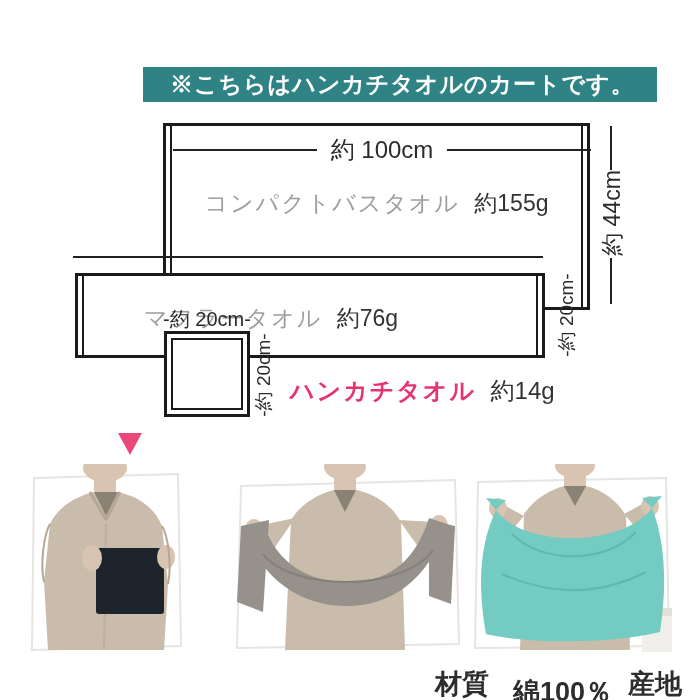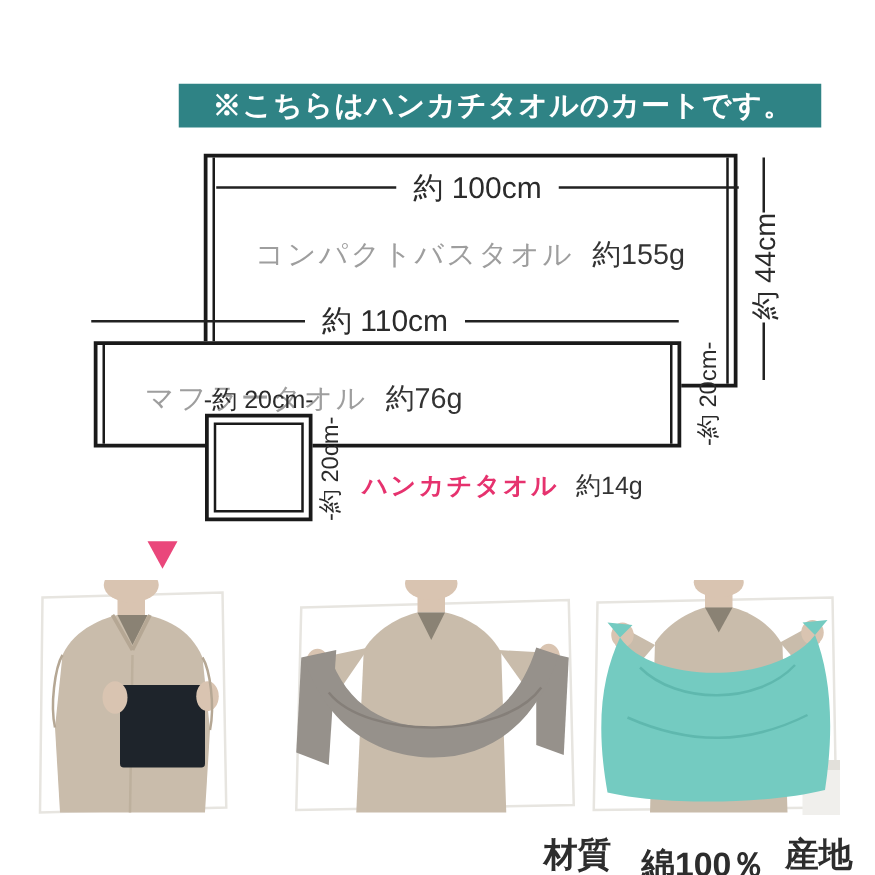--- a/index.html
+++ b/index.html
@@ -47,31 +47,30 @@
   }
   #dim-44   { left:551px; top:199px; width:120px; height:28px; font-size:23px; }
   #dim-20m  { left:516px; top:303px; width:100px; height:24px; font-size:19px; }
   #dim-20sr { left:213px; top:363px; width:100px; height:24px; font-size:19px; }
   #dim-20st {
     position:absolute; left:147px; top:306px; width:120px; text-align:center;
     color:#2b2b2b; font-size:20px; z-index:5; white-space:nowrap;
   }
   
   .towel-label {
-    position:absolute; text-align:left; z-index:5; white-space:nowrap;
+    position:absolute; text-align:center; z-index:5; white-space:nowrap;
     font-size:23px;
-    margin-left:41px;
   }
   .towel-label .tname { color:#9e9e9e; letter-spacing:2px; }
   .towel-label .tweight { color:#333333; margin-left:8px; }
   #label-bath    { left:163px; top:188px; width:427px; }
   #label-muffler { left:75px;  top:303px; width:392px; }
   #label-hankachi {
     position:absolute; left:290px; top:375px; z-index:5; white-space:nowrap;
-    font-size:20px;
+    font-size:24px;
   }
   #label-hankachi .tname { color:#E6326E; font-weight:bold; letter-spacing:2px; }
   #label-hankachi .tweight { color:#333333; margin-left:8px; }
   
   .down-arrow {
     position:absolute; left:118px; top:433px; width:0; height:0; z-index:5;
     border-left:12px solid transparent; border-right:12px solid transparent;
     border-top:22px solid #EA477B;
   }
   
@@ -112,21 +111,20 @@
     <span class="tname">コンパクトバスタオル</span>
     <span class="tweight">約155g</span>
   </div>
 
   <div class="vseg" style="left:610px; top:126px; height:44px;"></div>
   <div class="dim-rot" id="dim-44">約 44cm</div>
   <div class="vseg" style="left:610px; top:258px; height:46px;"></div>
 
   <div class="dim-h" id="dim-110">
     <div class="dl"></div>
-    <div class="dtxt">約 110cm</div>
     <div class="dl"></div>
   </div>
 
   <div class="towel-rect" id="rect-muffler">
     <div class="hem-v left"></div>
     <div class="hem-v right"></div>
   </div>
   <div class="towel-label" id="label-muffler">
     <span class="tname">マフラータオル</span>
     <span class="tweight">約76g</span>

